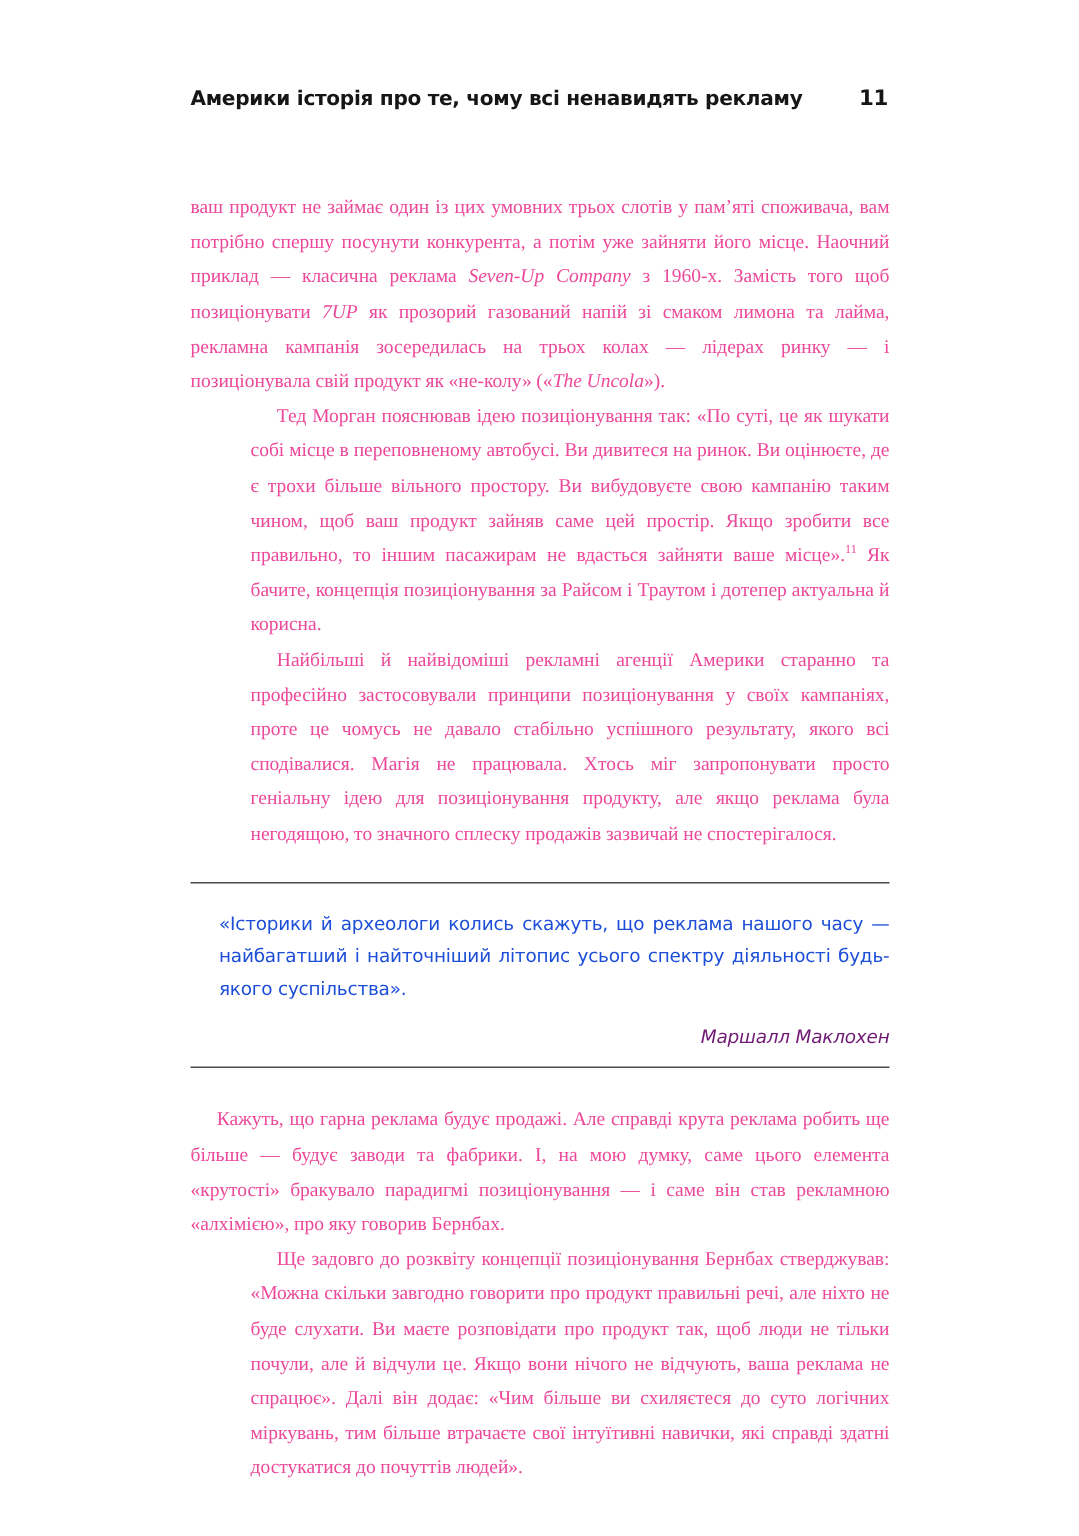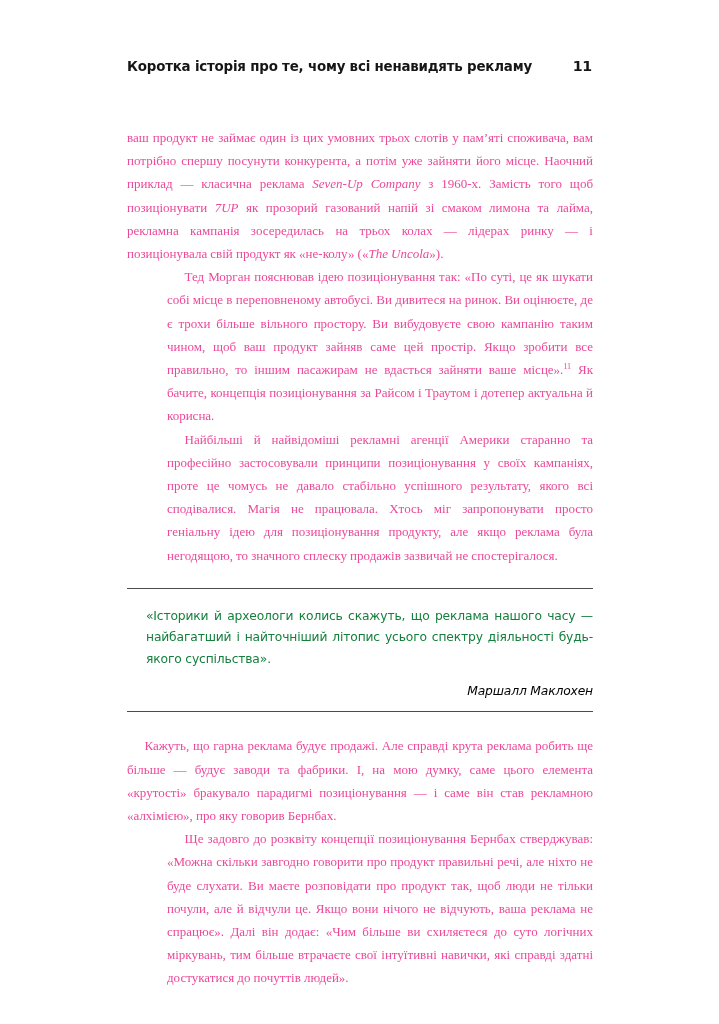--- a/index.html
+++ b/index.html
@@ -101,47 +101,47 @@
     padding: 17px 0 11px 19px;
     box-sizing: border-box;
     width: 466px;
   }
   .quote-text {
     margin: 0;
     font-family: "DejaVu Sans", "Liberation Sans", sans-serif;
     font-size: 12.3px;
     line-height: 21.5px;
     text-align: justify;
-    color: #15803d;
+    color: #1d4ed8;
     letter-spacing: -0.15px;
     width: 447px;
   }
   .quote-attrib {
     margin: 12px 0 0 0;
     font-family: "DejaVu Sans", "Liberation Sans", sans-serif;
     font-style: italic;
     font-size: 12.3px;
     line-height: 18px;
     text-align: right;
-    color: #000000;
+    color: #701a75;
     letter-spacing: -0.15px;
     width: 447px;
   }
 
   .after-quote {
     margin-top: 22px;
   }
 </style>
 </head>
 <body>
 
 <div class="page">
 
   <div class="running-head">
-    <span class="rh-title">Коротка історія про те, чому всі ненавидять рекламу</span>
+    <span class="rh-title">Америки історія про те, чому всі ненавидять рекламу</span>
     <span class="rh-folio">11</span>
   </div>
 
   <div class="column">
 
     <div id="body-top">
         <p class="body-par no-indent"><span>ваш продукт не займає один із цих умовних трьох слотів у пам’яті споживача, вам потрібно спершу посунути конкурента, а потім уже зайняти його місце. Наочний приклад — класична реклама </span><em class="it">Seven-Up Company</em><span> з 1960-х. Замість того щоб позиціонувати </span><em class="it">7UP</em><span> як прозорий газований напій зі смаком лимона та лайма, рекламна кампанія зосередилась на трьох колах — лідерах ринку — і позиціонувала свій продукт як «не-колу» («</span><em class="it">The Uncola</em><span>»).</span></p>
         <p class="body-par"><span>Тед Морган пояснював ідею позиціонування так: «По суті, це як шукати собі місце в переповненому автобусі. Ви дивитеся на ринок. Ви оцінюєте, де є трохи більше вільного простору. Ви вибудовуєте свою кампанію таким чином, щоб ваш продукт зайняв саме цей простір. Якщо зробити все правильно, то іншим пасажирам не вдасться зайняти ваше місце».</span><sup class="fn">11</sup><span> Як бачите, концепція позиціонування за Райсом і Траутом і дотепер актуальна й корисна.</span></p>
         <p class="body-par"><span>Найбільші й найвідоміші рекламні агенції Америки старанно та професійно застосовували принципи позиціонування у своїх кампаніях, проте це чомусь не давало стабільно успішного результату, якого всі сподівалися. Магія не працювала. Хтось міг запропонувати просто геніальну ідею для позиціонування продукту, але якщо реклама була негодящою, то значного сплеску продажів зазвичай не спостерігалося.</span></p>
       </div>

